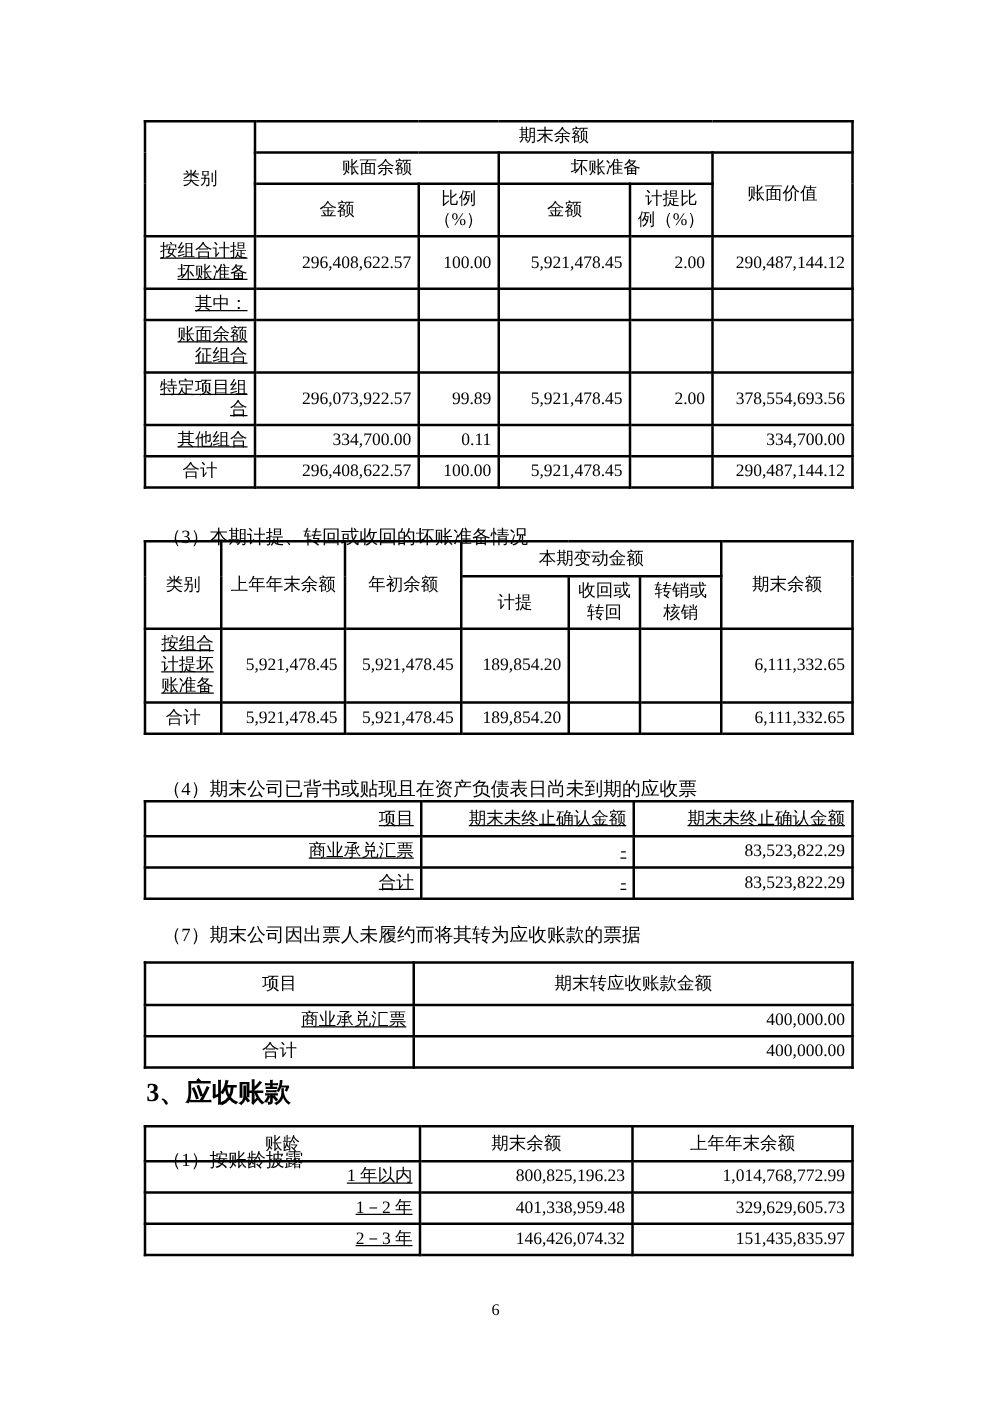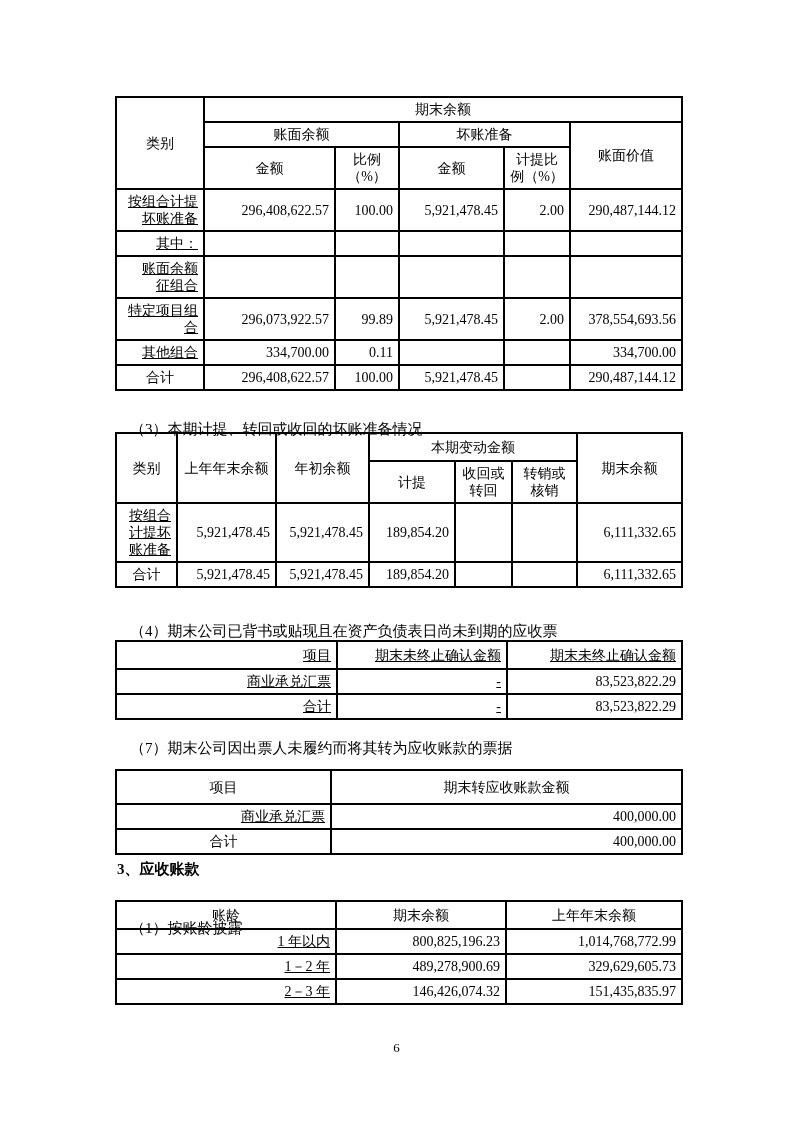--- a/index.html
+++ b/index.html
@@ -14,21 +14,21 @@
   }
   .ac{text-align:center;}
   .al{text-align:right;text-decoration:underline;}
   .ar{text-align:right;margin-left:44px;}
   .h19{height:15px;}
   .h21{height:17px;}
   .h24{height:20px;}
   .h30{height:26px;}
   .pad-lg th,.pad-lg td{padding:6px 5px;}
   .heading{position:absolute;left:130px;font-size:15px;white-space:nowrap;margin-top:21px;}
-  .section-title{position:absolute;left:117px;font-size:15px;font-weight:bold;white-space:nowrap;}
+  .section-title{position:absolute;left:117px;font-size:21px;font-weight:bold;white-space:nowrap;}
   .page-number{position:absolute;left:0;width:100%;text-align:center;font-size:13px;}
 </style>
 </head>
 <body>
 
 <div class="page">
 
   <table class="doc" style="top:96px;">
     <colgroup>
         <col style="width:88px">
@@ -225,21 +225,21 @@
       <th class="ac">期末余额</th>
       <th class="ac">上年年末余额</th>
     </tr>
     <tr>
       <td class="al">1 年以内</td>
       <td class="ar">800,825,196.23</td>
       <td class="ar">1,014,768,772.99</td>
     </tr>
     <tr>
       <td class="al">1－2 年</td>
-      <td class="ar">489,278,900.69</td>
+      <td class="ar">401,338,959.48</td>
       <td class="ar">329,629,605.73</td>
     </tr>
     <tr>
       <td class="al">2－3 年</td>
       <td class="ar">146,426,074.32</td>
       <td class="ar">151,435,835.97</td>
     </tr>
   </tbody>
     </table>
 

